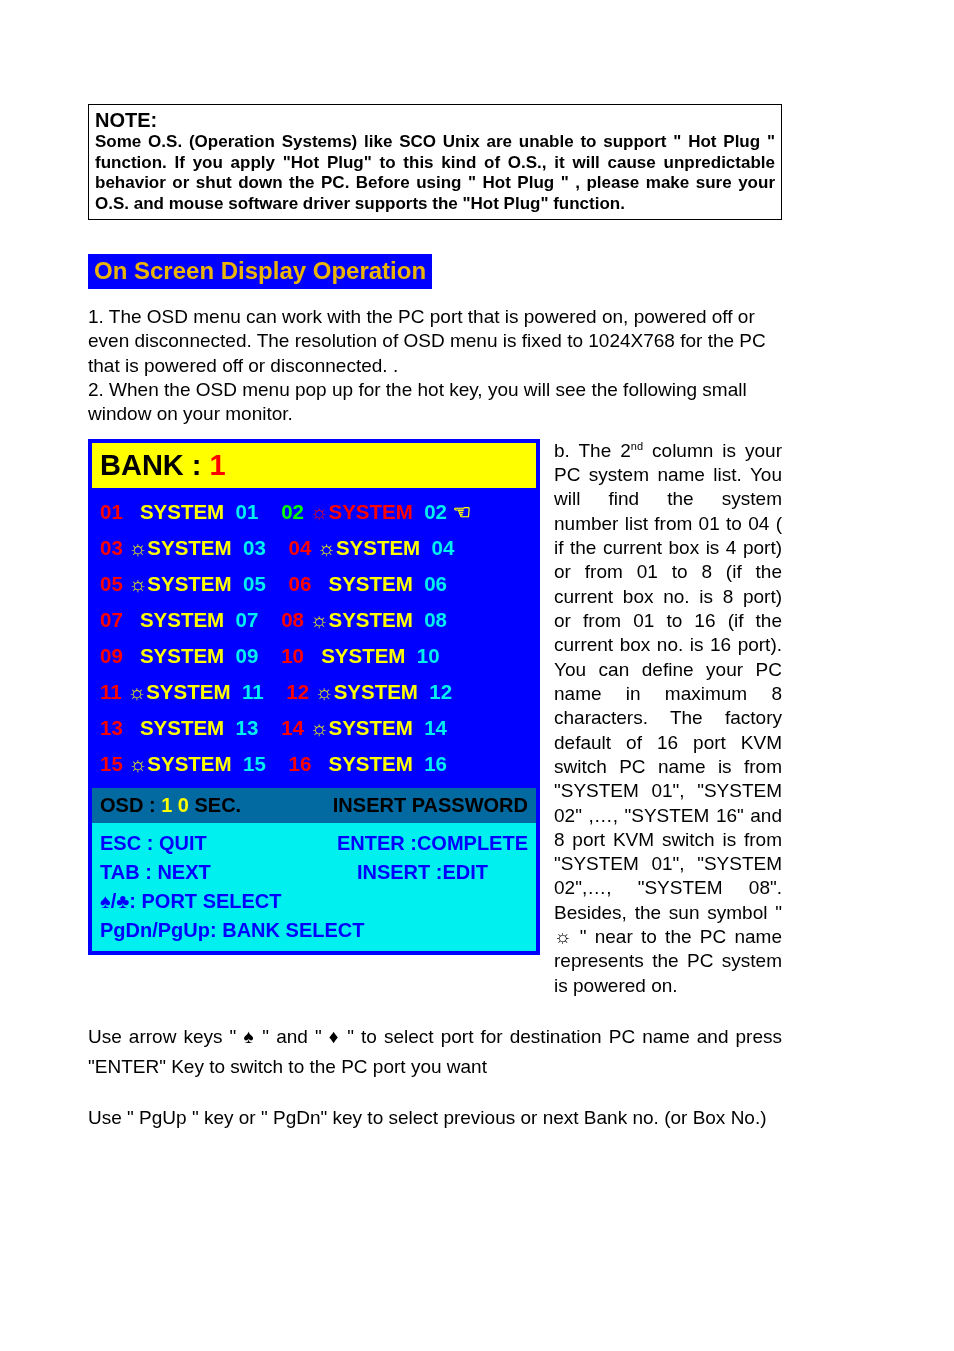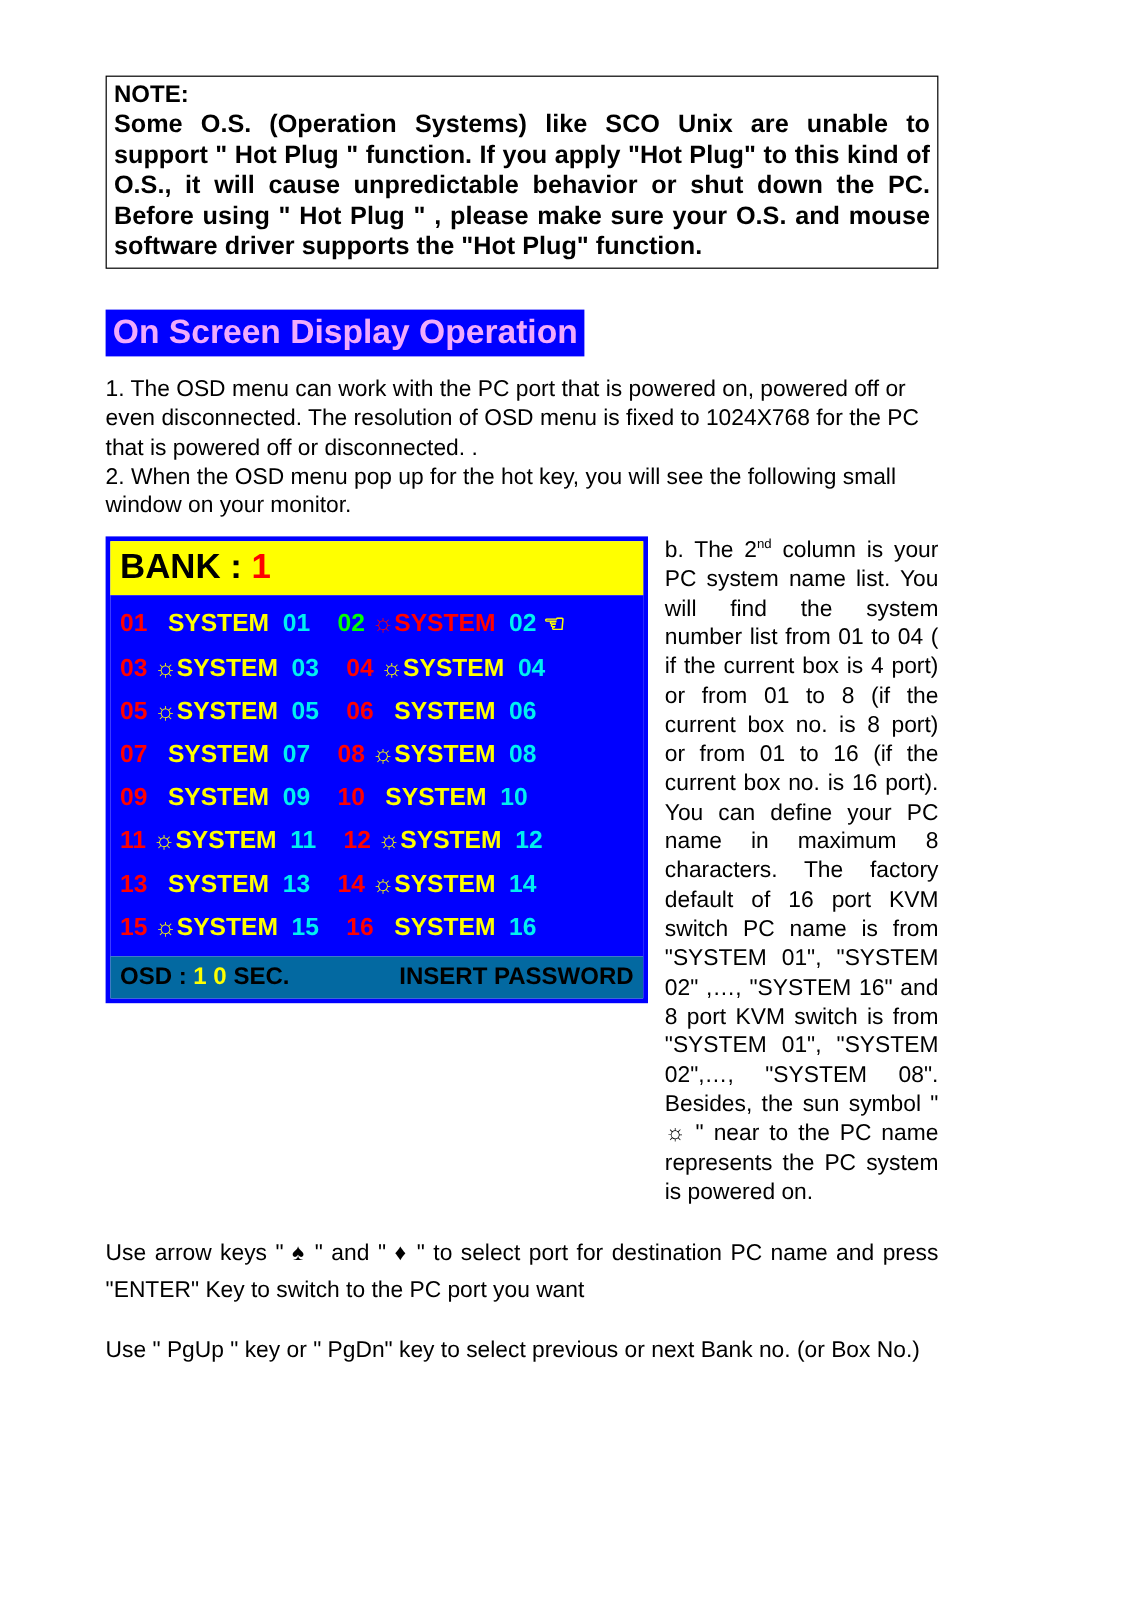--- a/index.html
+++ b/index.html
@@ -5,44 +5,44 @@
   body {
     margin: 0;
     padding: 0;
     font-family: Arial, Helvetica, sans-serif;
     background: #fff;
     color: #000;
   }
   .page {
     width: 870px;
     min-height: 1351px;
-    padding: 63px 88px 60px 88px;
+    padding: 104px 88px 60px 88px;
     box-sizing: border-box;
     position: relative;
   }
   .note-box {
     border: 1.5px solid #000;
     padding: 4px 6px;
     margin-bottom: 34px;
   }
   .note-title {
     font-weight: bold;
     font-size: 20px;
   }
   .note-body {
     font-weight: bold;
-    font-size: 21px;
+    font-size: 17px;
     text-align: justify;
     line-height: 1.22;
   }
   .section-title {
     background: #0000FF;
-    color: #f0abfc;
+    color: #eab308;
     font-weight: bold;
-    font-size: 28px;
+    font-size: 24px;
     padding: 3px 6px 4px 6px;
     display: inline-block;
     margin-bottom: 16px;
   }
   .intro {
     font-size: 19px;
     line-height: 1.28;
     margin-bottom: 12px;
   }
   .content-row {
@@ -151,20 +151,36 @@
           <div class="osd-row"><span class="idx-red">15 </span><span class="name-yel sun">☼</span><span class="name-yel">SYSTEM</span><span>  </span><span class="num-cyan">15</span><span>    </span><span class="idx-red">16 </span><span>  </span><span class="name-yel">SYSTEM</span><span>  </span><span class="num-cyan">16</span></div>
         </div>
 
       <div class="osd-pink">
         <span>
           <span>OSD : </span><span class="yellow">1 0</span><span> SEC.</span>
         </span>
         <span>INSERT PASSWORD</span>
       </div>
 
+      <div class="osd-cyan">
+        <div class="osd-cyan-row">
+          <span>ESC : QUIT</span>
+          <span>ENTER :COMPLETE</span>
+        </div>
+        <div class="osd-cyan-row">
+          <span>TAB : NEXT</span>
+          <span style="padding-right:40px">INSERT :EDIT</span>
+        </div>
+        <div class="osd-cyan-row">
+          <span>♠/♣: PORT SELECT</span>
+        </div>
+        <div class="osd-cyan-row">
+          <span>PgDn/PgUp: BANK   SELECT</span>
+        </div>
+      </div>
     </div>
 
     <div class="right-col">
       <div id="para-b">b.  The 2<sup>nd</sup> column is your PC system name list. You will find the system number list from 01 to 04 ( if the current box is 4 port) or from 01 to 8 (if the current box no. is 8 port) or from 01 to 16 (if the current box no. is 16 port). You can define your PC name in maximum 8 characters. The factory default of 16 port KVM switch PC name is from "SYSTEM 01", "SYSTEM 02" ,…, "SYSTEM 16" and 8 port KVM switch is from "SYSTEM 01", "SYSTEM 02",…, "SYSTEM 08". Besides, the sun symbol " ☼ " near to the PC name represents the PC system is powered on.</div>
     </div>
 
   </div>
 
   <div class="after">
     <p>Use arrow keys " ♠ " and " ♦ " to select port for destination PC name and  press "ENTER" Key to switch to the PC port you want</p>

